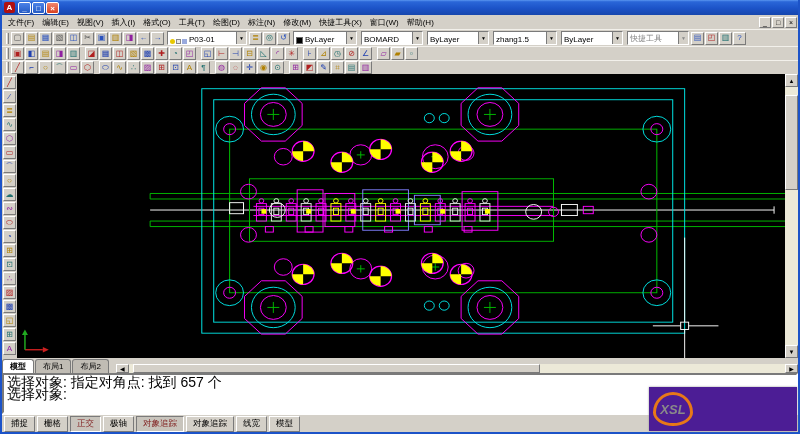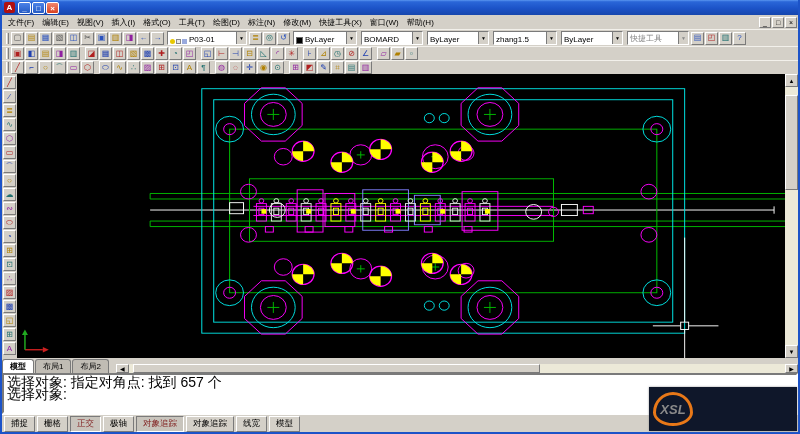--- a/index.html
+++ b/index.html
@@ -78,21 +78,21 @@
             font-size:8.5px; padding:0 2px; border-top:1px solid #fff; }
   .coords { padding:1px 6px; border:1px solid; border-color:#7a7a7a #fff #fff #7a7a7a; margin-right:4px;
             min-width:150px; text-align:center; }
   .sbtn { padding:1px 6px; margin-right:2px; background:#d4d0c8; border:1px solid;
           border-color:#fff #7a7a7a #7a7a7a #fff; white-space:nowrap; }
   .sbtn.pressed { border-color:#7a7a7a #fff #fff #7a7a7a; background:#c8c4bc; color:#802020; }
   .status .spacer { flex:1; }
   .sizegrip { width:12px; height:12px; background:
       linear-gradient(135deg, transparent 50%, #808080 50%, #808080 58%, #fff 58%, #fff 66%, transparent 66%); }
   
-  .watermark { position:absolute; right:3px; bottom:3px; width:148px; height:44px; background:#0f172a;
+  .watermark { position:absolute; right:3px; bottom:3px; width:148px; height:44px; background:#4c1d95;
                display:flex; align-items:center; padding:2px 4px; z-index:50; box-shadow:0 0 2px #999; }
   .wm-logo { width:40px; height:34px; border:3px solid #e87818; border-radius:50% 50% 50% 50%/60% 60% 40% 40%;
              color:#8a8a8a; font-style:italic; font-weight:bold; font-size:13px; display:flex;
              align-items:center; justify-content:center; margin-right:5px; flex:0 0 40px; }
   .wm-site { color:#e87818; font-size:15px; font-weight:bold; line-height:17px; white-space:nowrap; }
   .wm-url { color:#9a9a9a; font-size:8px; line-height:10px; }
 </style>
 </head>
 <body>
 

